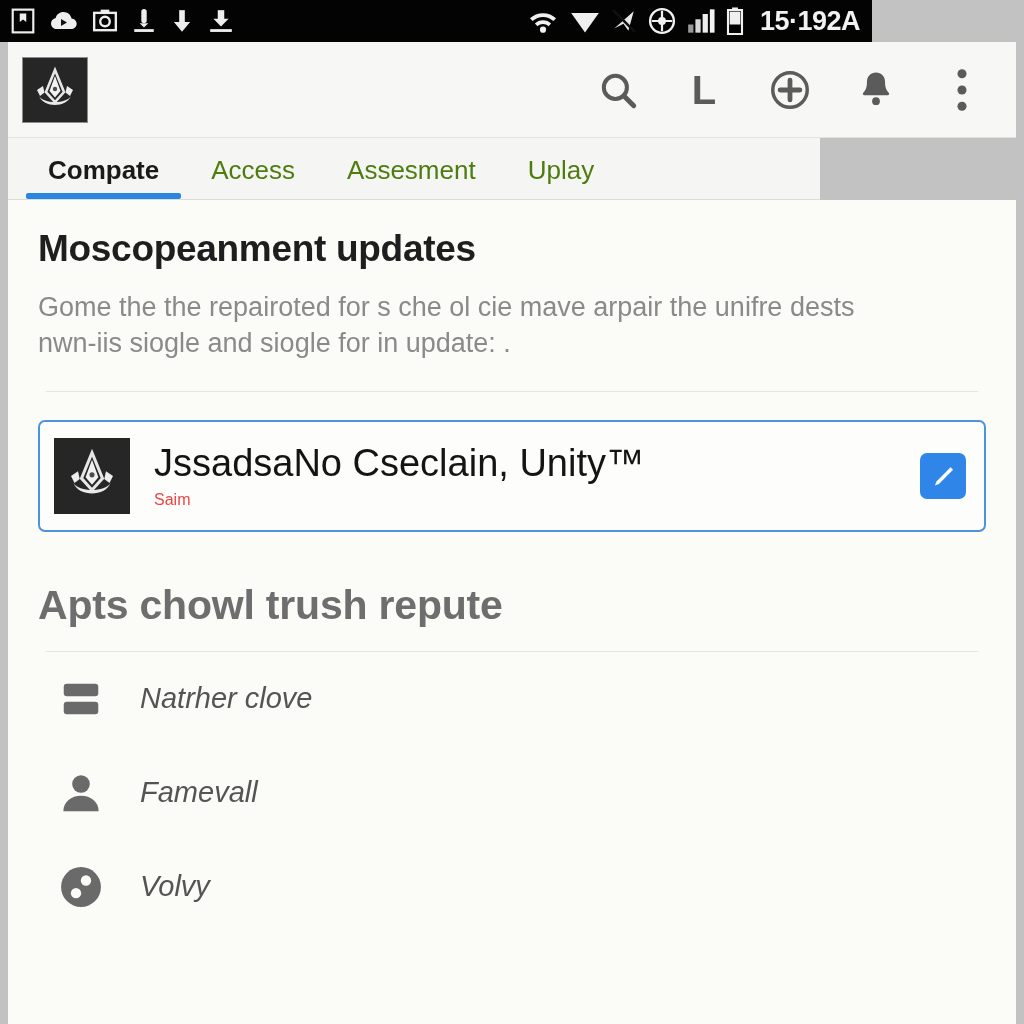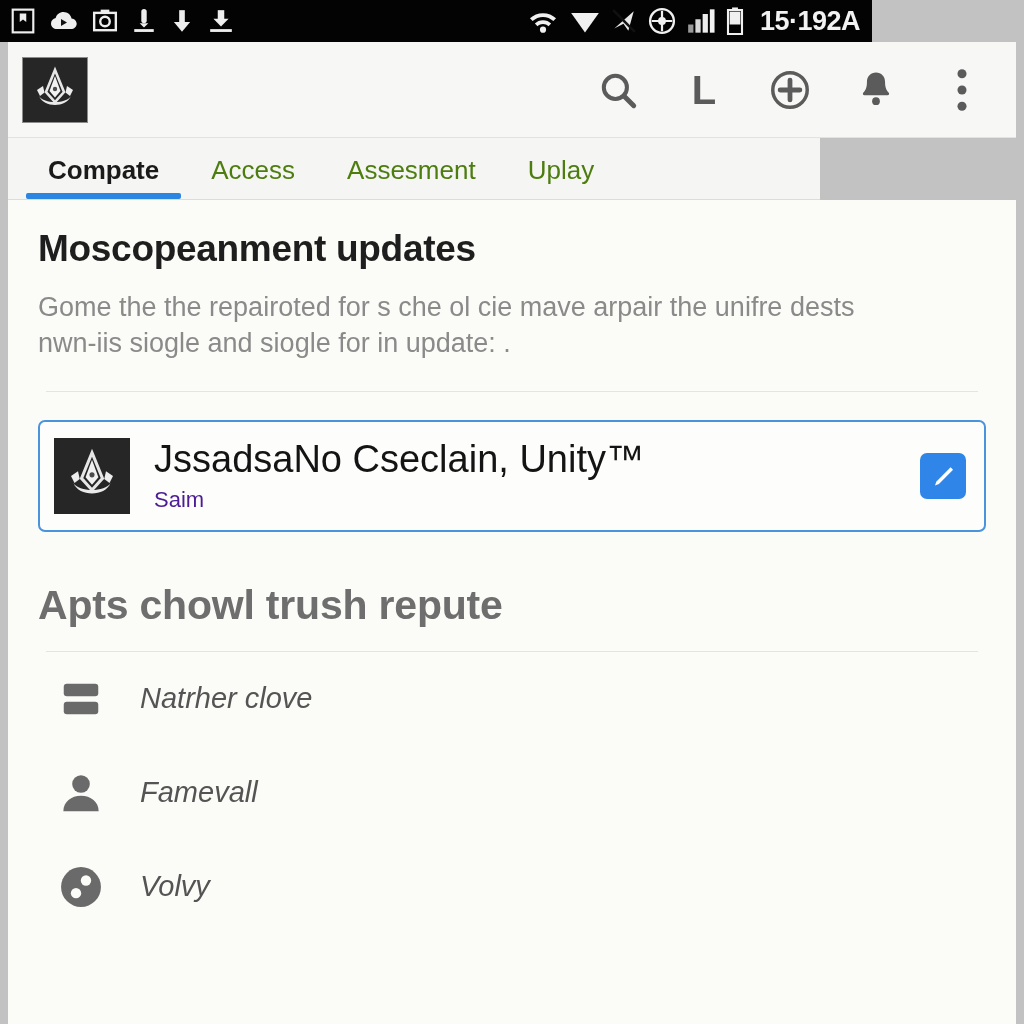--- a/index.html
+++ b/index.html
@@ -186,22 +186,22 @@
     flex: 0 0 auto;
   }
   #card-text { margin-left: 24px; min-width: 0; }
   #card-title {
     font-size: 38px;
     color: #141414;
     line-height: 1.1;
     white-space: nowrap;
   }
   #card-subtitle {
-    font-size: 22px;
-    color: #4c1d95;
+    font-size: 16px;
+    color: #ef4444;
     margin-top: 7px;
     line-height: 1.1;
   }
   #card-edit-button {
     margin-left: auto;
     width: 46px; height: 46px;
     background: #2f86e8;
     border-radius: 7px;
     display: flex;
     align-items: center;

